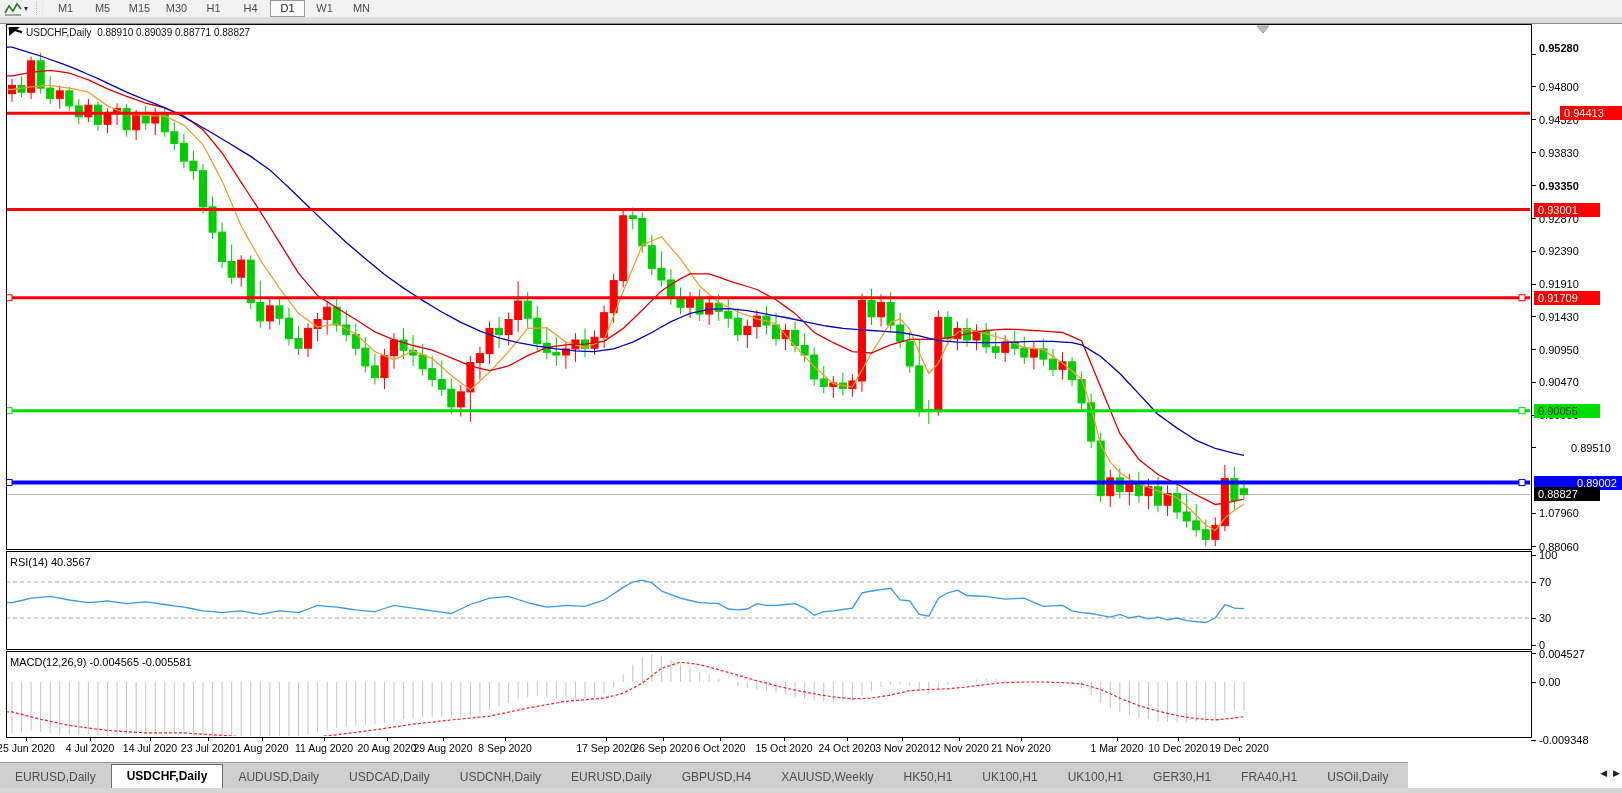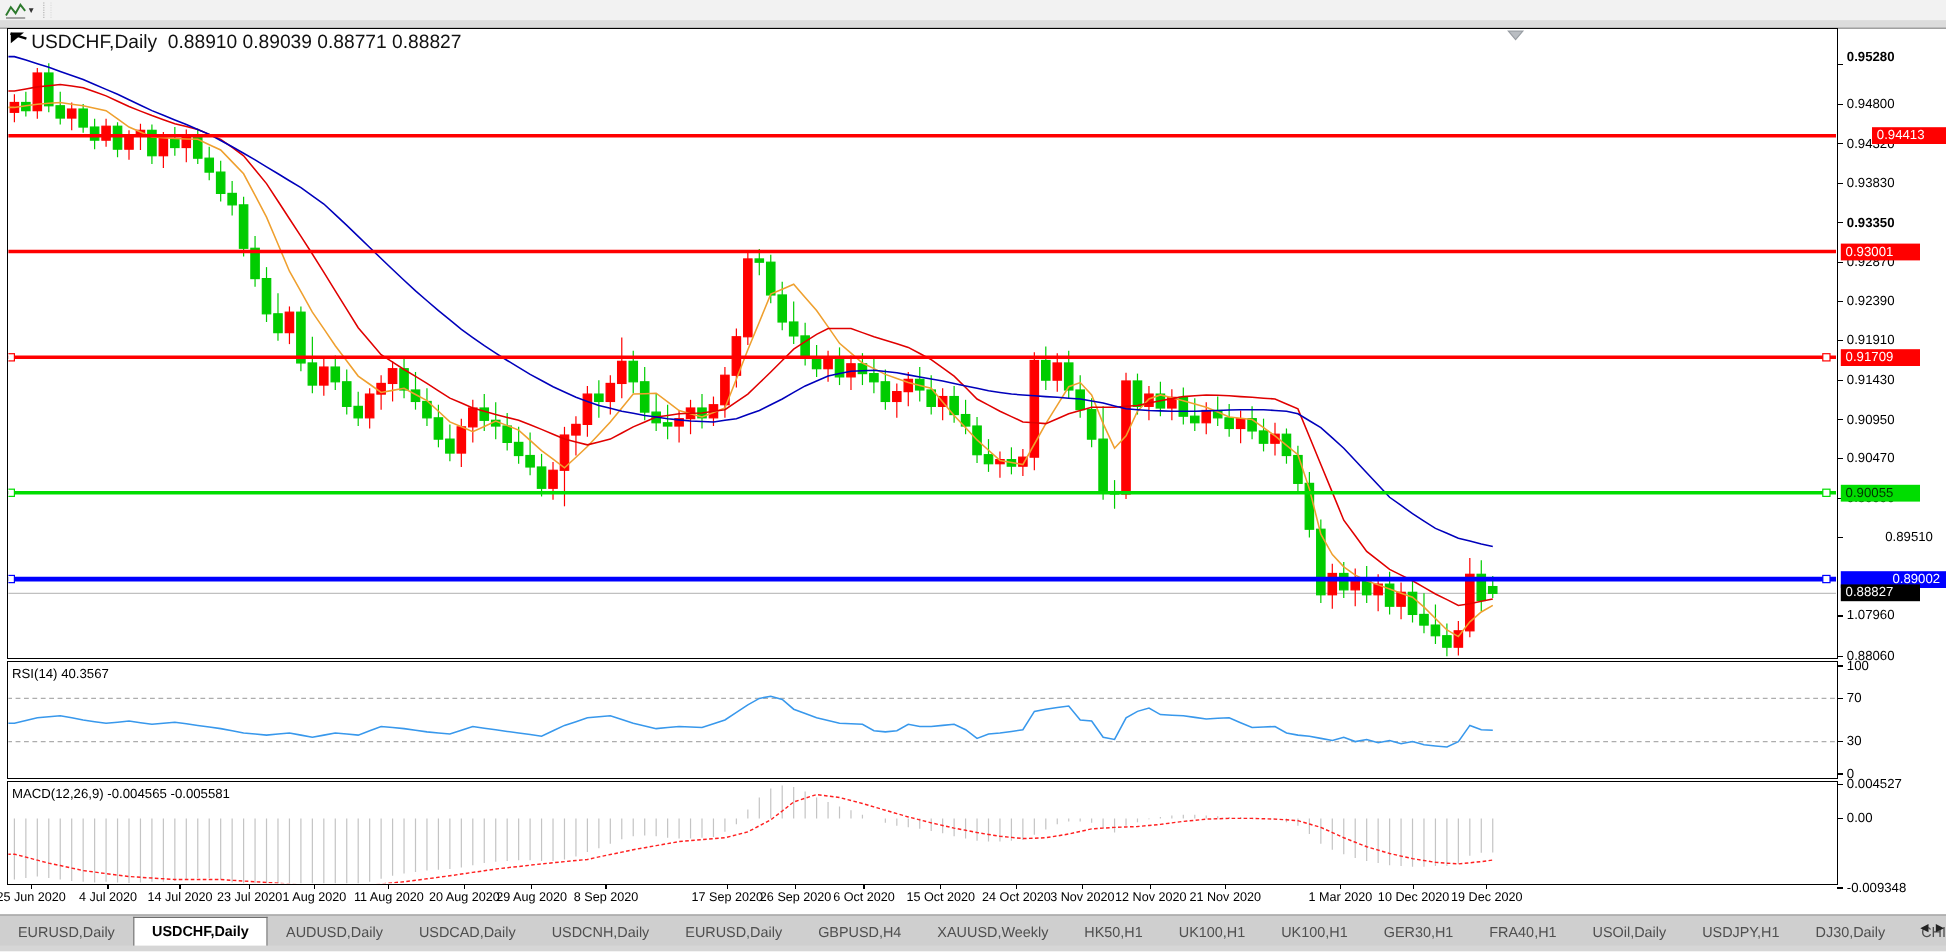--- a/index.html
+++ b/index.html
@@ -7,30 +7,30 @@
        font-family:"Liberation Sans","DejaVu Sans",sans-serif;-webkit-user-select:none;user-select:none;}
   #toolbar{position:absolute;left:0;top:0;width:1622px;height:17px;background:#f2f2f2;
            border-bottom:1px solid #d9d9d9;display:flex;align-items:center;}
   #tb-icon{width:20px;height:15px;margin-left:4px;display:flex;align-items:center;}
   #tb-caret{font-size:8px;color:#333;margin:0 4px 0 0;}
   .tb-sep{width:5px;height:13px;margin:0 4px;border-left:1px dotted #b5b5b5;border-right:1px dotted #dddddd;}
   .tf-btn{min-width:29px;height:15px;line-height:15px;text-align:center;font-size:11px;color:#4d4d4d;
           padding:0 2px;border:1px solid transparent;margin:0 1px;cursor:default;}
   .tf-btn.active{background:#fbfbfb;border:1px solid #9a9a9a;color:#222;}
   #topstrip{position:absolute;left:0;top:17px;width:1622px;height:6px;background:#dcdcdc;border-bottom:1px solid #8f8f8f;}
-  #chart-header{position:absolute;left:26px;top:27px;font-size:16px;color:#111;white-space:pre;}
+  #chart-header{position:absolute;left:26px;top:27px;font-size:10px;color:#111;white-space:pre;}
   #hdr-marker{position:absolute;left:9px;top:27px;width:0;height:0;
       border-left:11px solid #000;border-bottom:9px solid transparent;}
   #hdr-marker:after{content:"";position:absolute;left:-11px;top:0px;width:14px;height:2px;background:#000;transform:rotate(18deg);transform-origin:left top;}
   svg#chart-canvas{position:absolute;left:0;top:0;}
   .axis-label{position:absolute;left:1539px;font-size:11px;color:#000;white-space:nowrap;}
   .badge{position:absolute;left:1534px;height:14px;line-height:14px;padding:0 4px;font-size:11px;min-width:58px;}
   .pane-label{position:absolute;font-size:11px;color:#000;}
   .date-label{position:absolute;top:742px;font-size:10.5px;color:#000;transform:translateX(-50%);white-space:nowrap;}
-  #tabbar{position:absolute;left:0;top:762px;width:1622px;height:26px;background:#cfcfcf;
+  #tabbar{position:absolute;left:0;top:762px;width:1408px;height:26px;background:#cfcfcf;
           border-top:1px solid #9c9c9c;display:flex;align-items:flex-end;overflow:hidden;}
   .tab{height:22px;line-height:21px;padding:0 15px;font-size:12px;color:#4f4f4f;white-space:nowrap;cursor:default;}
   .tab.active{background:#ffffff;border:1px solid #6f6f6f;border-bottom:none;height:24px;line-height:23px;
               color:#000;font-weight:bold;}
   .tab-sep{width:1px;height:14px;background:#a8a8a8;margin-bottom:4px;}
   #tab-scroll{position:absolute;right:2px;top:768px;display:flex;gap:6px;font-size:9px;color:#222;}
   #tab-scroll span{cursor:default;}
   #bottomstrip{position:absolute;left:0;top:788px;width:1622px;height:5px;background:#d6d6d6;}
 </style>
 </head>
@@ -38,20 +38,31 @@
 
 <div id="toolbar">
   <span id="tb-icon">
     <svg width="18" height="14" viewBox="0 0 18 14">
       <polyline points="1,11 5,4 9,9 13,2 17,7" fill="none" stroke="#2d7a2d" stroke-width="1.6"></polyline>
       <polyline points="1,13 17,13" fill="none" stroke="#555" stroke-width="1"></polyline>
     </svg>
   </span>
   <span id="tb-caret">▾</span>
   <span class="tb-sep"></span>
+  <span id="tf-buttons" style="display:flex;">
+      <span class="tf-btn">M1</span>
+      <span class="tf-btn">M5</span>
+      <span class="tf-btn">M15</span>
+      <span class="tf-btn">M30</span>
+      <span class="tf-btn">H1</span>
+      <span class="tf-btn">H4</span>
+      <span class="tf-btn active">D1</span>
+      <span class="tf-btn">W1</span>
+      <span class="tf-btn">MN</span>
+    </span>
 </div>
 <div id="topstrip"></div>
 
 <svg id="chart-canvas" width="1622" height="762">
     <rect x="6" y="24" width="1525" height="525" fill="#ffffff" stroke="#000000" stroke-width="1" shape-rendering="crispEdges"></rect>
     <clipPath id="clip-main">
       <rect x="7" y="25" width="1523" height="523"></rect>
     </clipPath>
     <rect x="6" y="551" width="1525" height="98" fill="#ffffff" stroke="#000000" stroke-width="1" shape-rendering="crispEdges"></rect>
     <clipPath id="clip-rsi">

